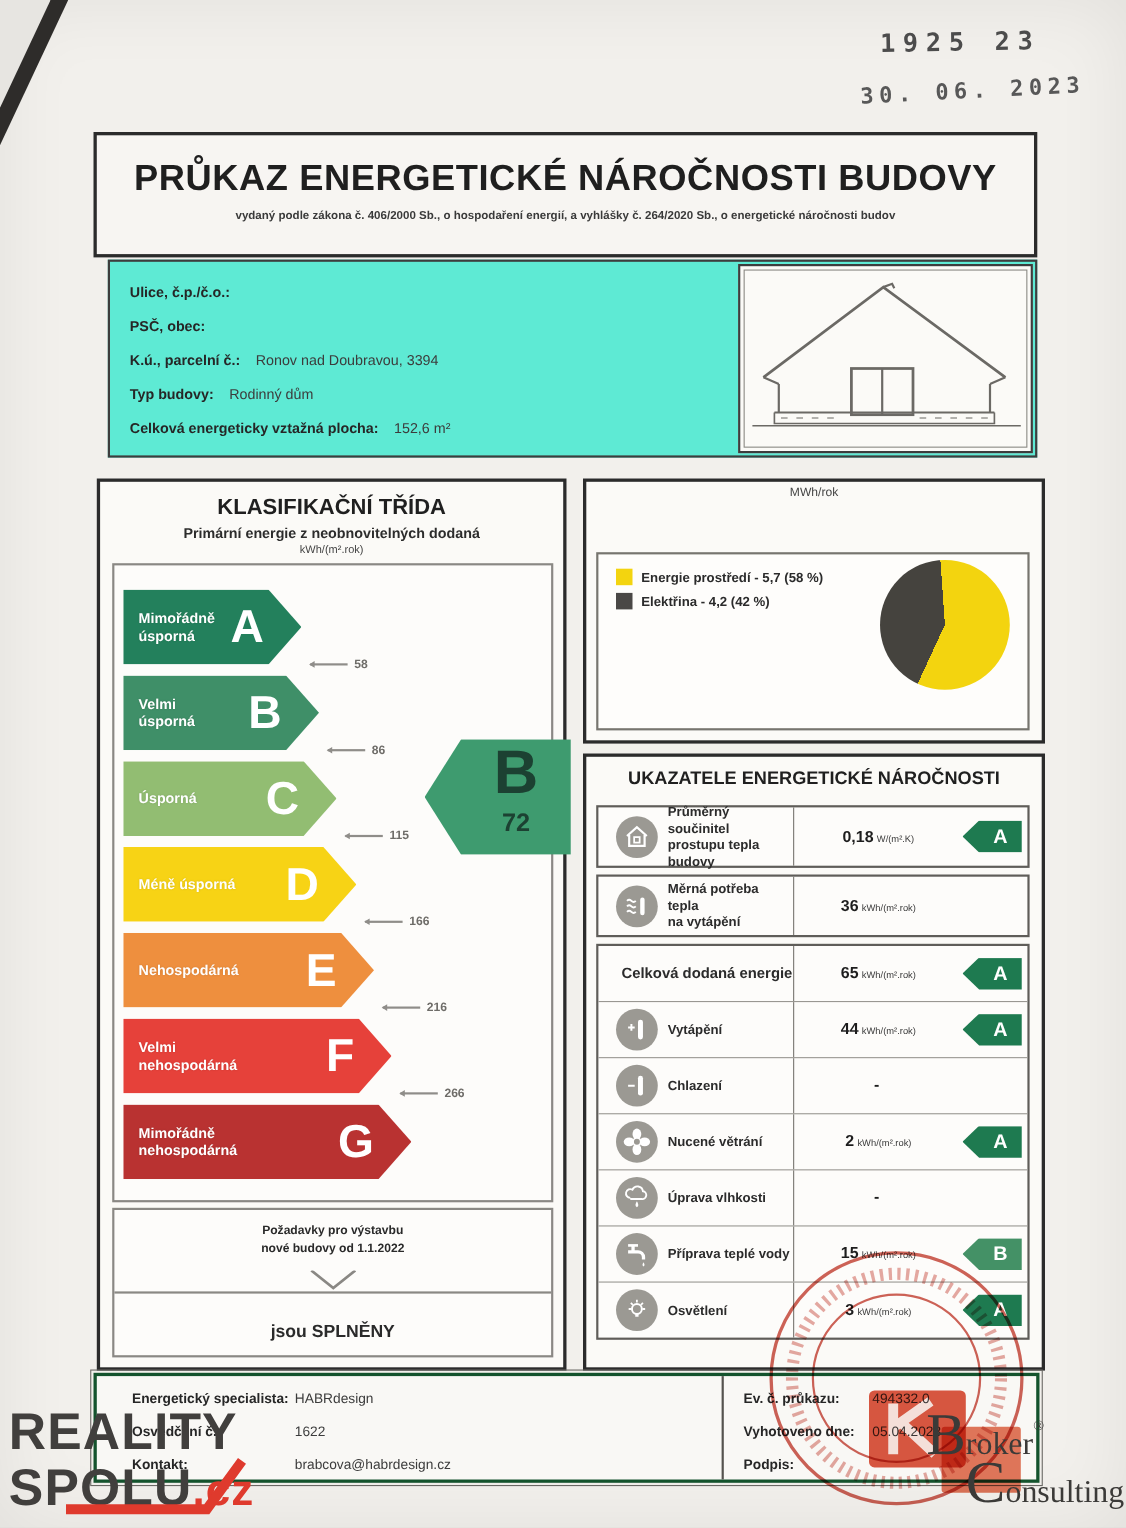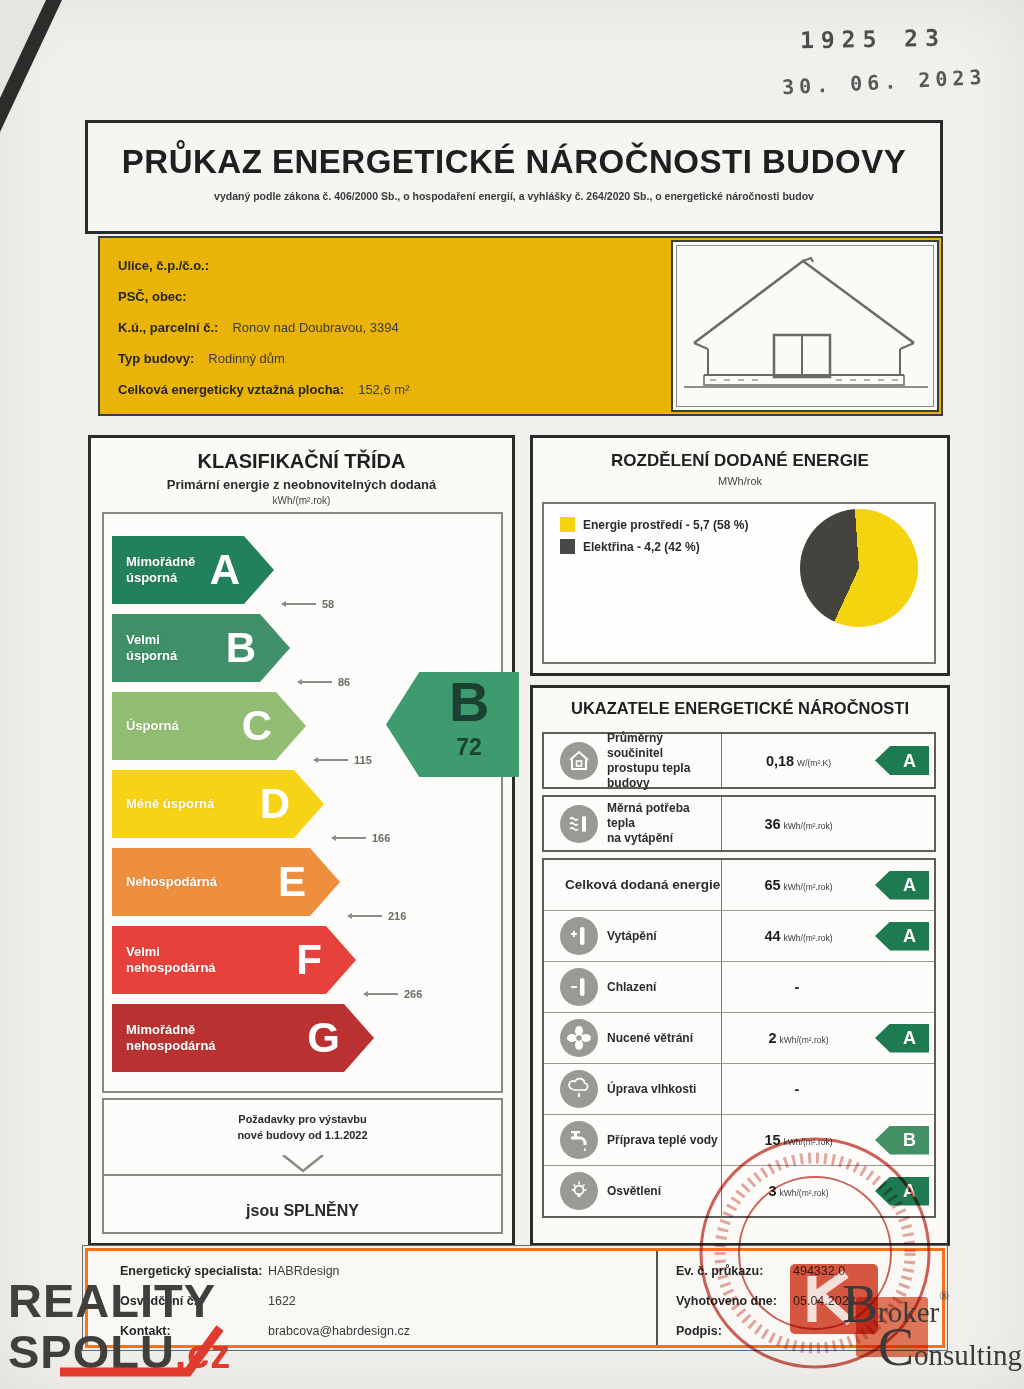--- a/index.html
+++ b/index.html
@@ -16,21 +16,21 @@
         font-size:23px;font-weight:bold;color:#4c4c4c;letter-spacing:7px;transform:rotate(-1deg);}
   .stamp-num2{position:absolute;left:782px;top:70px;font-family:"DejaVu Sans Mono",monospace;
         font-size:20px;font-weight:bold;color:#585858;letter-spacing:5px;transform:rotate(-3deg);}
   
   .title-box{position:absolute;left:85px;top:120px;width:852px;height:108px;border:3px solid #2b2b2b;
         background:#f7f5f2;text-align:center;}
   .title-box h1{margin:20px 10px 0;font-size:33px;letter-spacing:.5px;color:#1f1f1f;}
   .title-sub{margin-top:9px;font-size:10.5px;font-weight:bold;color:#3a3a3a;}
   
   .info-box{position:absolute;left:98px;top:236px;width:841px;height:176px;border:2px solid #3d3d3d;
-        background:#eab308;}
+        background:#5eead4;}
   .info-rows{position:absolute;left:18px;top:12px;}
   .info-row{display:flex;height:31px;align-items:center;font-size:13px;}
   .info-label{font-weight:bold;color:#262626;}
   .info-value{margin-left:14px;color:#3c3c3c;}
   .house-box{position:absolute;right:2px;top:2px;width:264px;height:168px;border:2px solid #3d3d3d;background:#fbfaf7;}
   .house-inner{position:absolute;inset:3px;border:1px solid #8b8984;}
   
   .class-panel{position:absolute;left:88px;top:435px;width:421px;height:805px;border:3px solid #2b2b2b;background:#fbfaf7;}
   .class-title{margin-top:12px;text-align:center;font-size:20px;font-weight:bold;color:#1f1f1f;}
   .class-sub{text-align:center;font-size:13px;font-weight:bold;margin-top:4px;color:#2c2c2c;}
@@ -74,21 +74,21 @@
   .icon-circle{width:38px;height:38px;border-radius:50%;background:#9b9993;flex:none;display:flex;align-items:center;justify-content:center;}
   .ind-right{flex:1;display:flex;align-items:center;}
   .vwrap{flex:1;text-align:center;}
   .vnum{font-size:14.5px;font-weight:bold;color:#1d1d1d;}
   .vunit{font-size:8.5px;color:#3a3a3a;margin-left:3px;}
   .grade-arrow{width:54px;height:29px;flex:none;margin-right:5px;position:relative;
         clip-path:polygon(0 50%,28% 0,100% 0,100% 100%,28% 100%);}
   .gletter{position:absolute;left:28%;right:0;top:50%;transform:translateY(-50%);text-align:center;
         font-size:18px;font-weight:bold;color:#fff;}
   
-  .footer-box{position:absolute;left:85px;top:1248px;width:854px;height:94px;border:3px solid #f97316;
+  .footer-box{position:absolute;left:85px;top:1248px;width:854px;height:94px;border:3px solid #14532d;
         outline:1px solid #6a6864;outline-offset:2px;background:#f9f8f5;}
   .f-divider{position:absolute;left:568px;top:0;bottom:0;width:2px;background:#55534f;}
   .f-row{position:absolute;display:flex;font-size:12.5px;height:20px;align-items:center;}
   .f-label{font-weight:bold;color:#262626;}
   .f-value{color:#3c3c3c;}
   
   .stamp-ring{position:absolute;left:690px;top:1128px;mix-blend-mode:multiply;opacity:.8;}
   .bc-square1{position:absolute;left:790px;top:1264px;width:88px;height:70px;background:#d94f38;border-radius:5px;
         mix-blend-mode:multiply;opacity:.95;}
   .bc-square2{position:absolute;left:856px;top:1297px;width:72px;height:60px;background:#e0603f;border-radius:3px;
@@ -255,21 +255,20 @@
       </div>
       <svg class="req-notch" width="44" height="20" viewBox="0 0 44 20">
         <path d="M2 0 L22 16 L42 0 Z" fill="#fdfcfa"></path>
         <path d="M2 0 L22 16 L42 0" fill="none" stroke="#8a8884" stroke-width="2.5"></path>
       </svg>
       <div class="req-result">jsou SPLNĚNY</div>
     </div>
   </div>
 
   <div class="dist-panel">
-    <div class="dist-title">ROZDĚLENÍ DODANÉ ENERGIE</div>
     <div class="dist-unit">MWh/rok</div>
     <div class="dist-inner">
       <div class="legend">
         <div class="legend-row">
           <span class="legend-swatch" style="background: rgb(243, 212, 15);"></span>
           <span class="legend-text">Energie prostředí - 5,7 (58 %)</span>
         </div>
         <div class="legend-row">
           <span class="legend-swatch" style="background: rgb(74, 72, 70);"></span>
           <span class="legend-text">Elektřina - 4,2 (42 %)</span>

